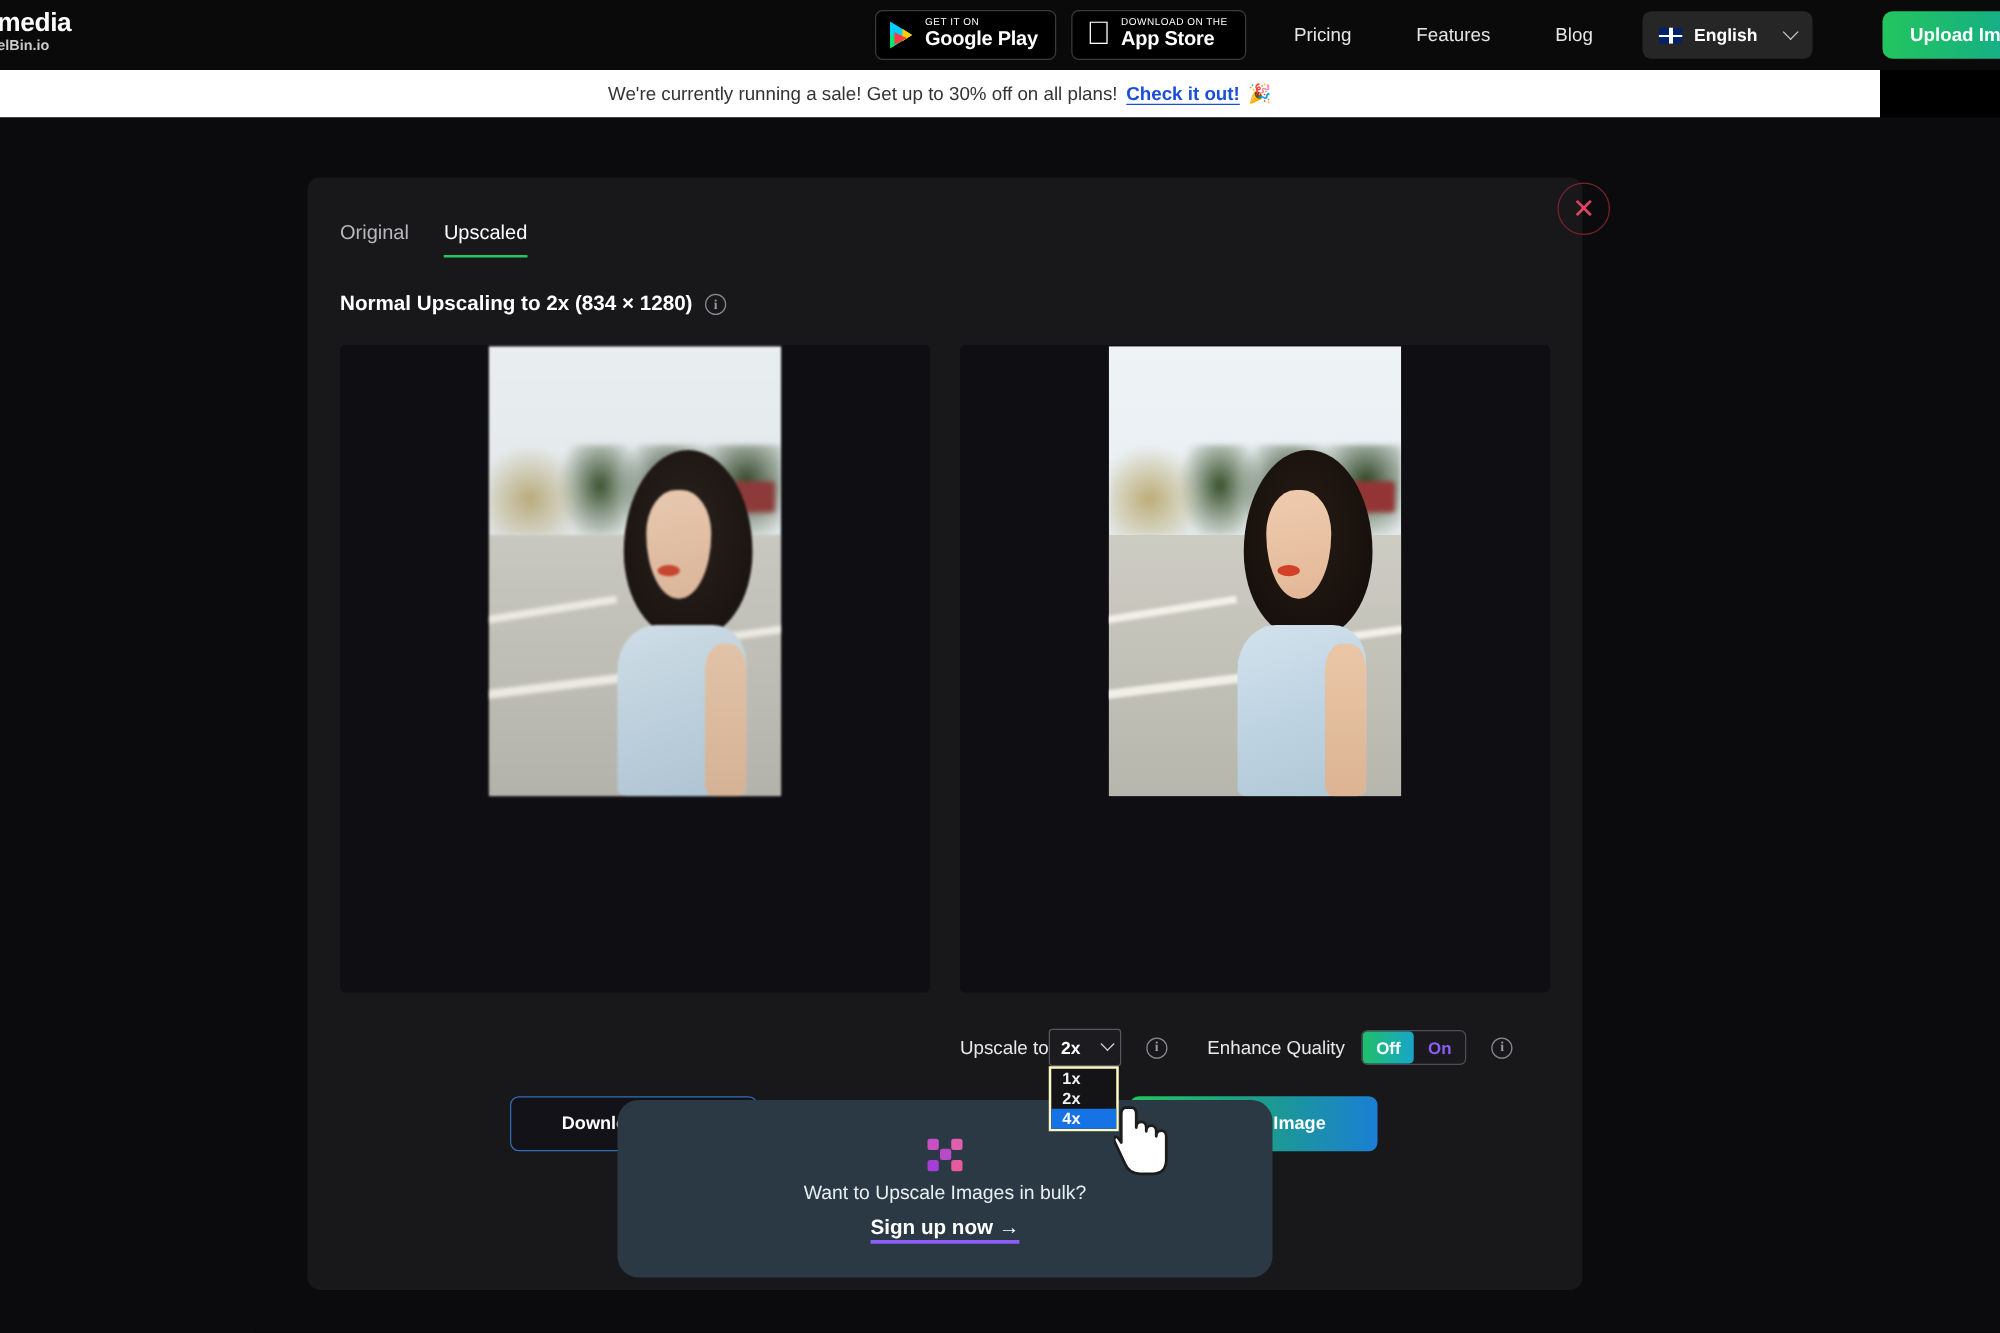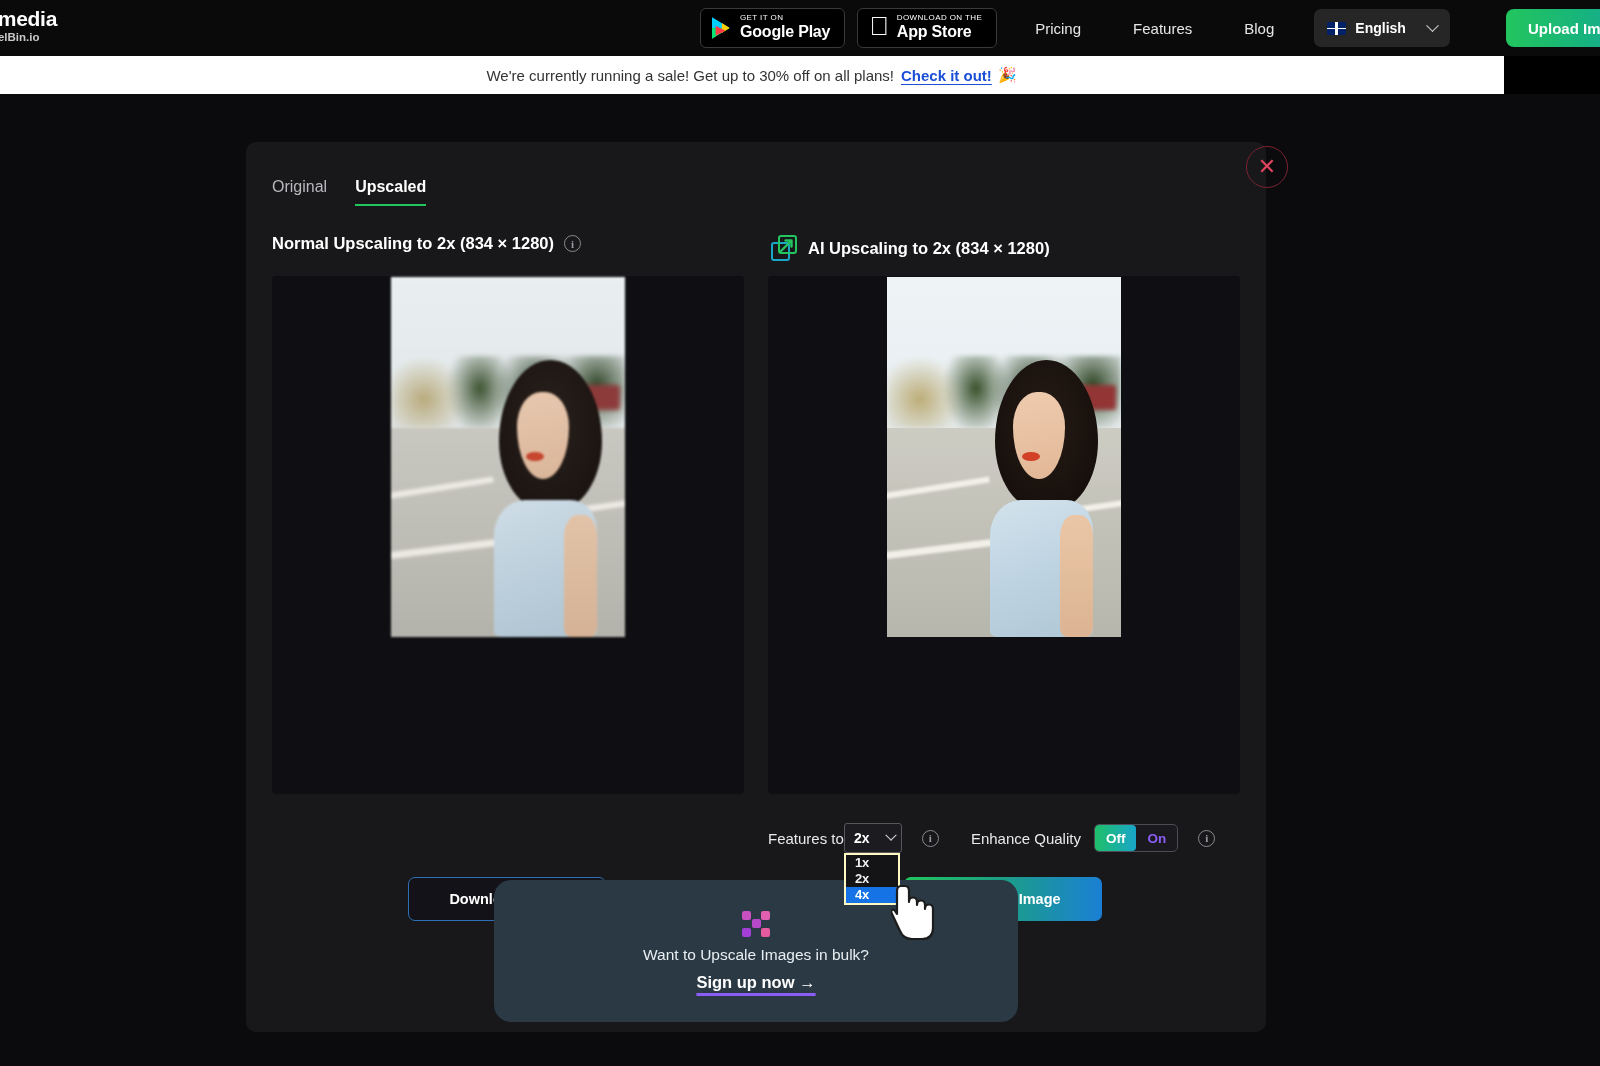--- a/index.html
+++ b/index.html
@@ -143,21 +143,21 @@
 
   
   .tabs {
     position: absolute; left: 26px; top: 36px;
     display: flex; gap: 28px; align-items: flex-end;
   }
   .tab {
     color: #b9b9bd; font-size: 16px; padding-bottom: 8px;
     border-bottom: 2.5px solid transparent;
   }
-  .tab.active { color: #ffffff; border-bottom-color: #22c55e; font-weight: bold; }
+  .tab.active { color: #ffffff; border-bottom-color: #22c55e; }
 
   
   .heading-row {
     position: absolute; top: 92px;
     display: flex; align-items: center; gap: 10px;
   }
   .heading-left  { left: 26px; }
   .heading-right { left: 524px; }
   .heading-txt {
     color: #ffffff; font-size: 16.5px; font-weight: 700;
@@ -426,31 +426,20 @@
     <div class="tabs">
       <div class="tab">Original</div>
       <div class="tab active">Upscaled</div>
     </div>
 
     <div class="heading-row heading-left">
       <span class="heading-txt">Normal Upscaling to 2x (834 × 1280)</span>
       <span class="info-ico">i</span>
     </div>
 
-    <div class="heading-row heading-right">
-      <span class="ai-ico">
-        <svg width="28" height="28" viewBox="0 0 28 28">
-          <rect x="2" y="9" width="17" height="17" rx="2" fill="none" stroke="#19a7c8" stroke-width="2"></rect>
-          <rect x="9" y="2" width="17" height="17" rx="2" fill="none" stroke="#22c55e" stroke-width="2"></rect>
-          <path d="M11 17 L21 7" stroke="#22c55e" stroke-width="2.4" stroke-linecap="round"></path>
-          <path d="M15.5 6.5 L21.5 6.5 L21.5 12.5" fill="none" stroke="#22c55e" stroke-width="2.4" stroke-linecap="round" stroke-linejoin="round"></path>
-        </svg>
-      </span>
-      <span class="heading-txt">AI Upscaling to 2x (834 × 1280)</span>
-    </div>
 
     <div class="panel panel-left">
       <div class="photo blur">
         <div class="sky"></div>
           <div class="trees"></div>
           <div class="road"></div>
         <div class="stripe1"></div>
           <div class="stripe2"></div>
           <div class="stripe3"></div>
         <div class="car"></div>
@@ -473,21 +462,21 @@
         <div class="car"></div>
         <div class="hair"></div>
           <div class="face"></div>
           <div class="lips"></div>
         <div class="body"></div>
           <div class="arm"></div>
       </div>
     </div>
 
     <div class="ctrl-row">
-      <span class="ctrl-label">Features to</span>
+      <span class="ctrl-label">Upscale to</span>
 
       <div class="select-wrap">
         <div class="select-box">
           <span class="select-val">2x</span>
           <span class="select-chev"></span>
         </div>
         <div class="select-menu">
           <div class="select-opt">1x</div>
           <div class="select-opt">2x</div>
           <div class="select-opt sel">4x</div>

